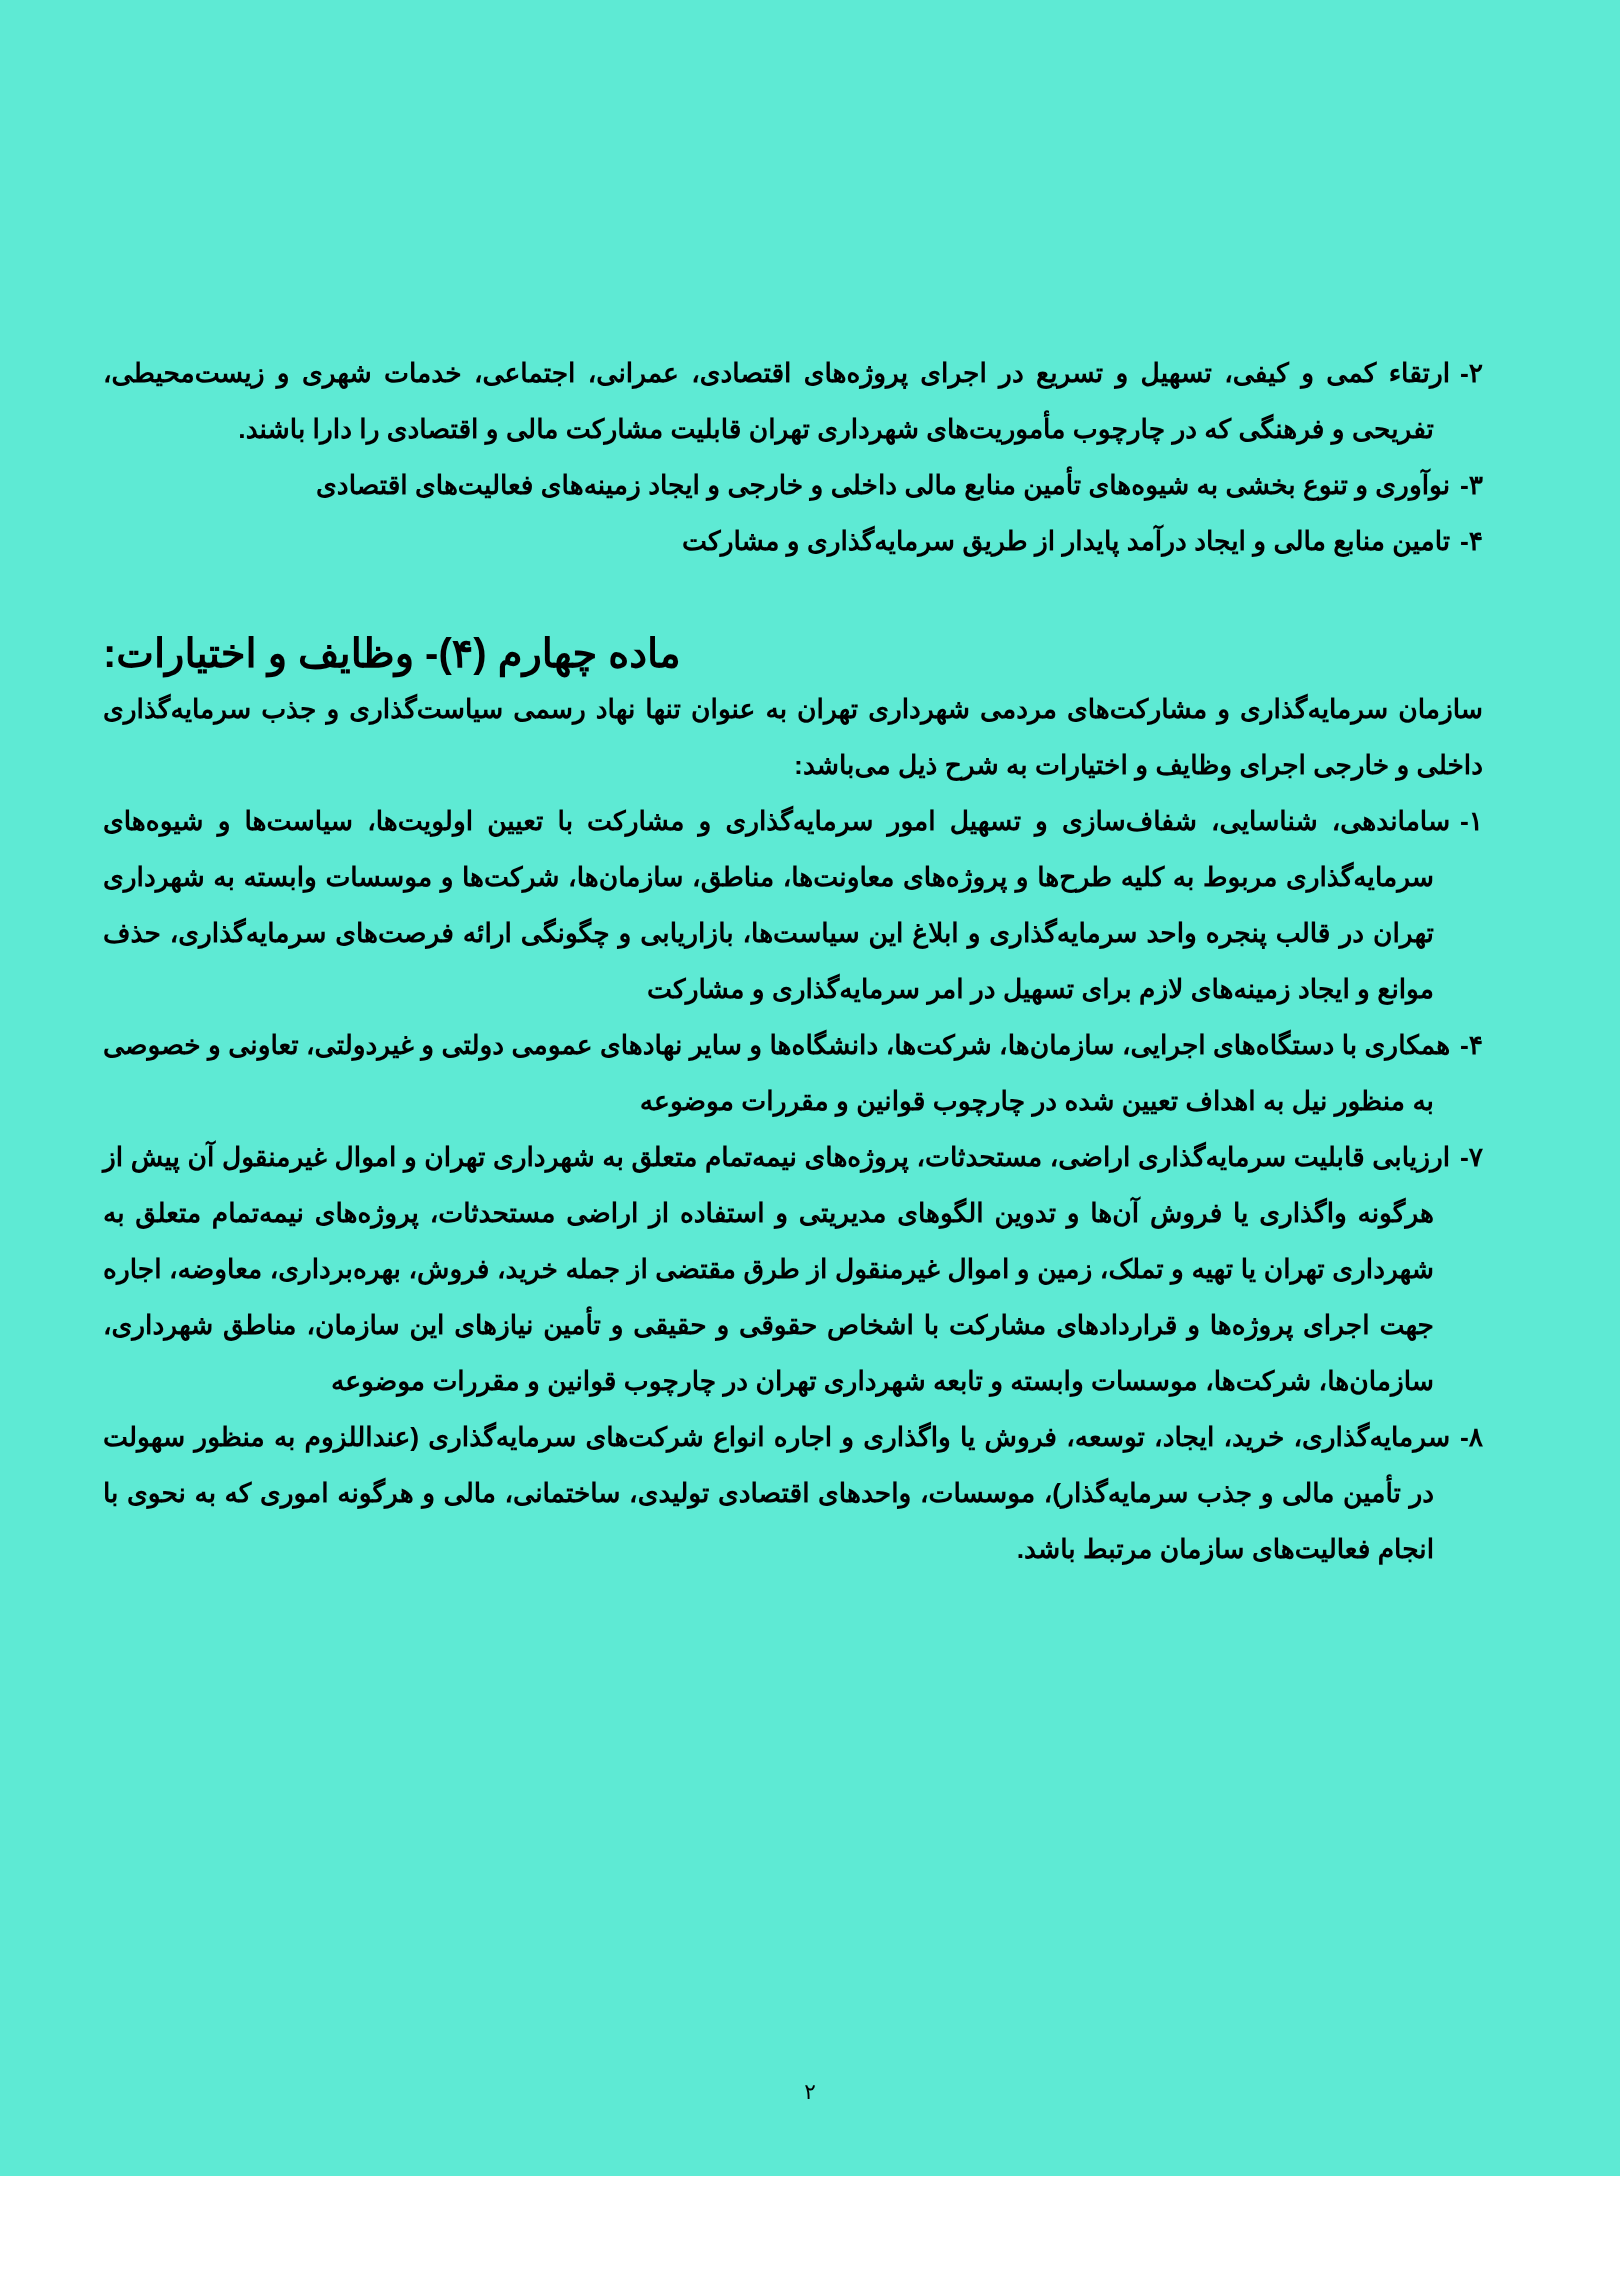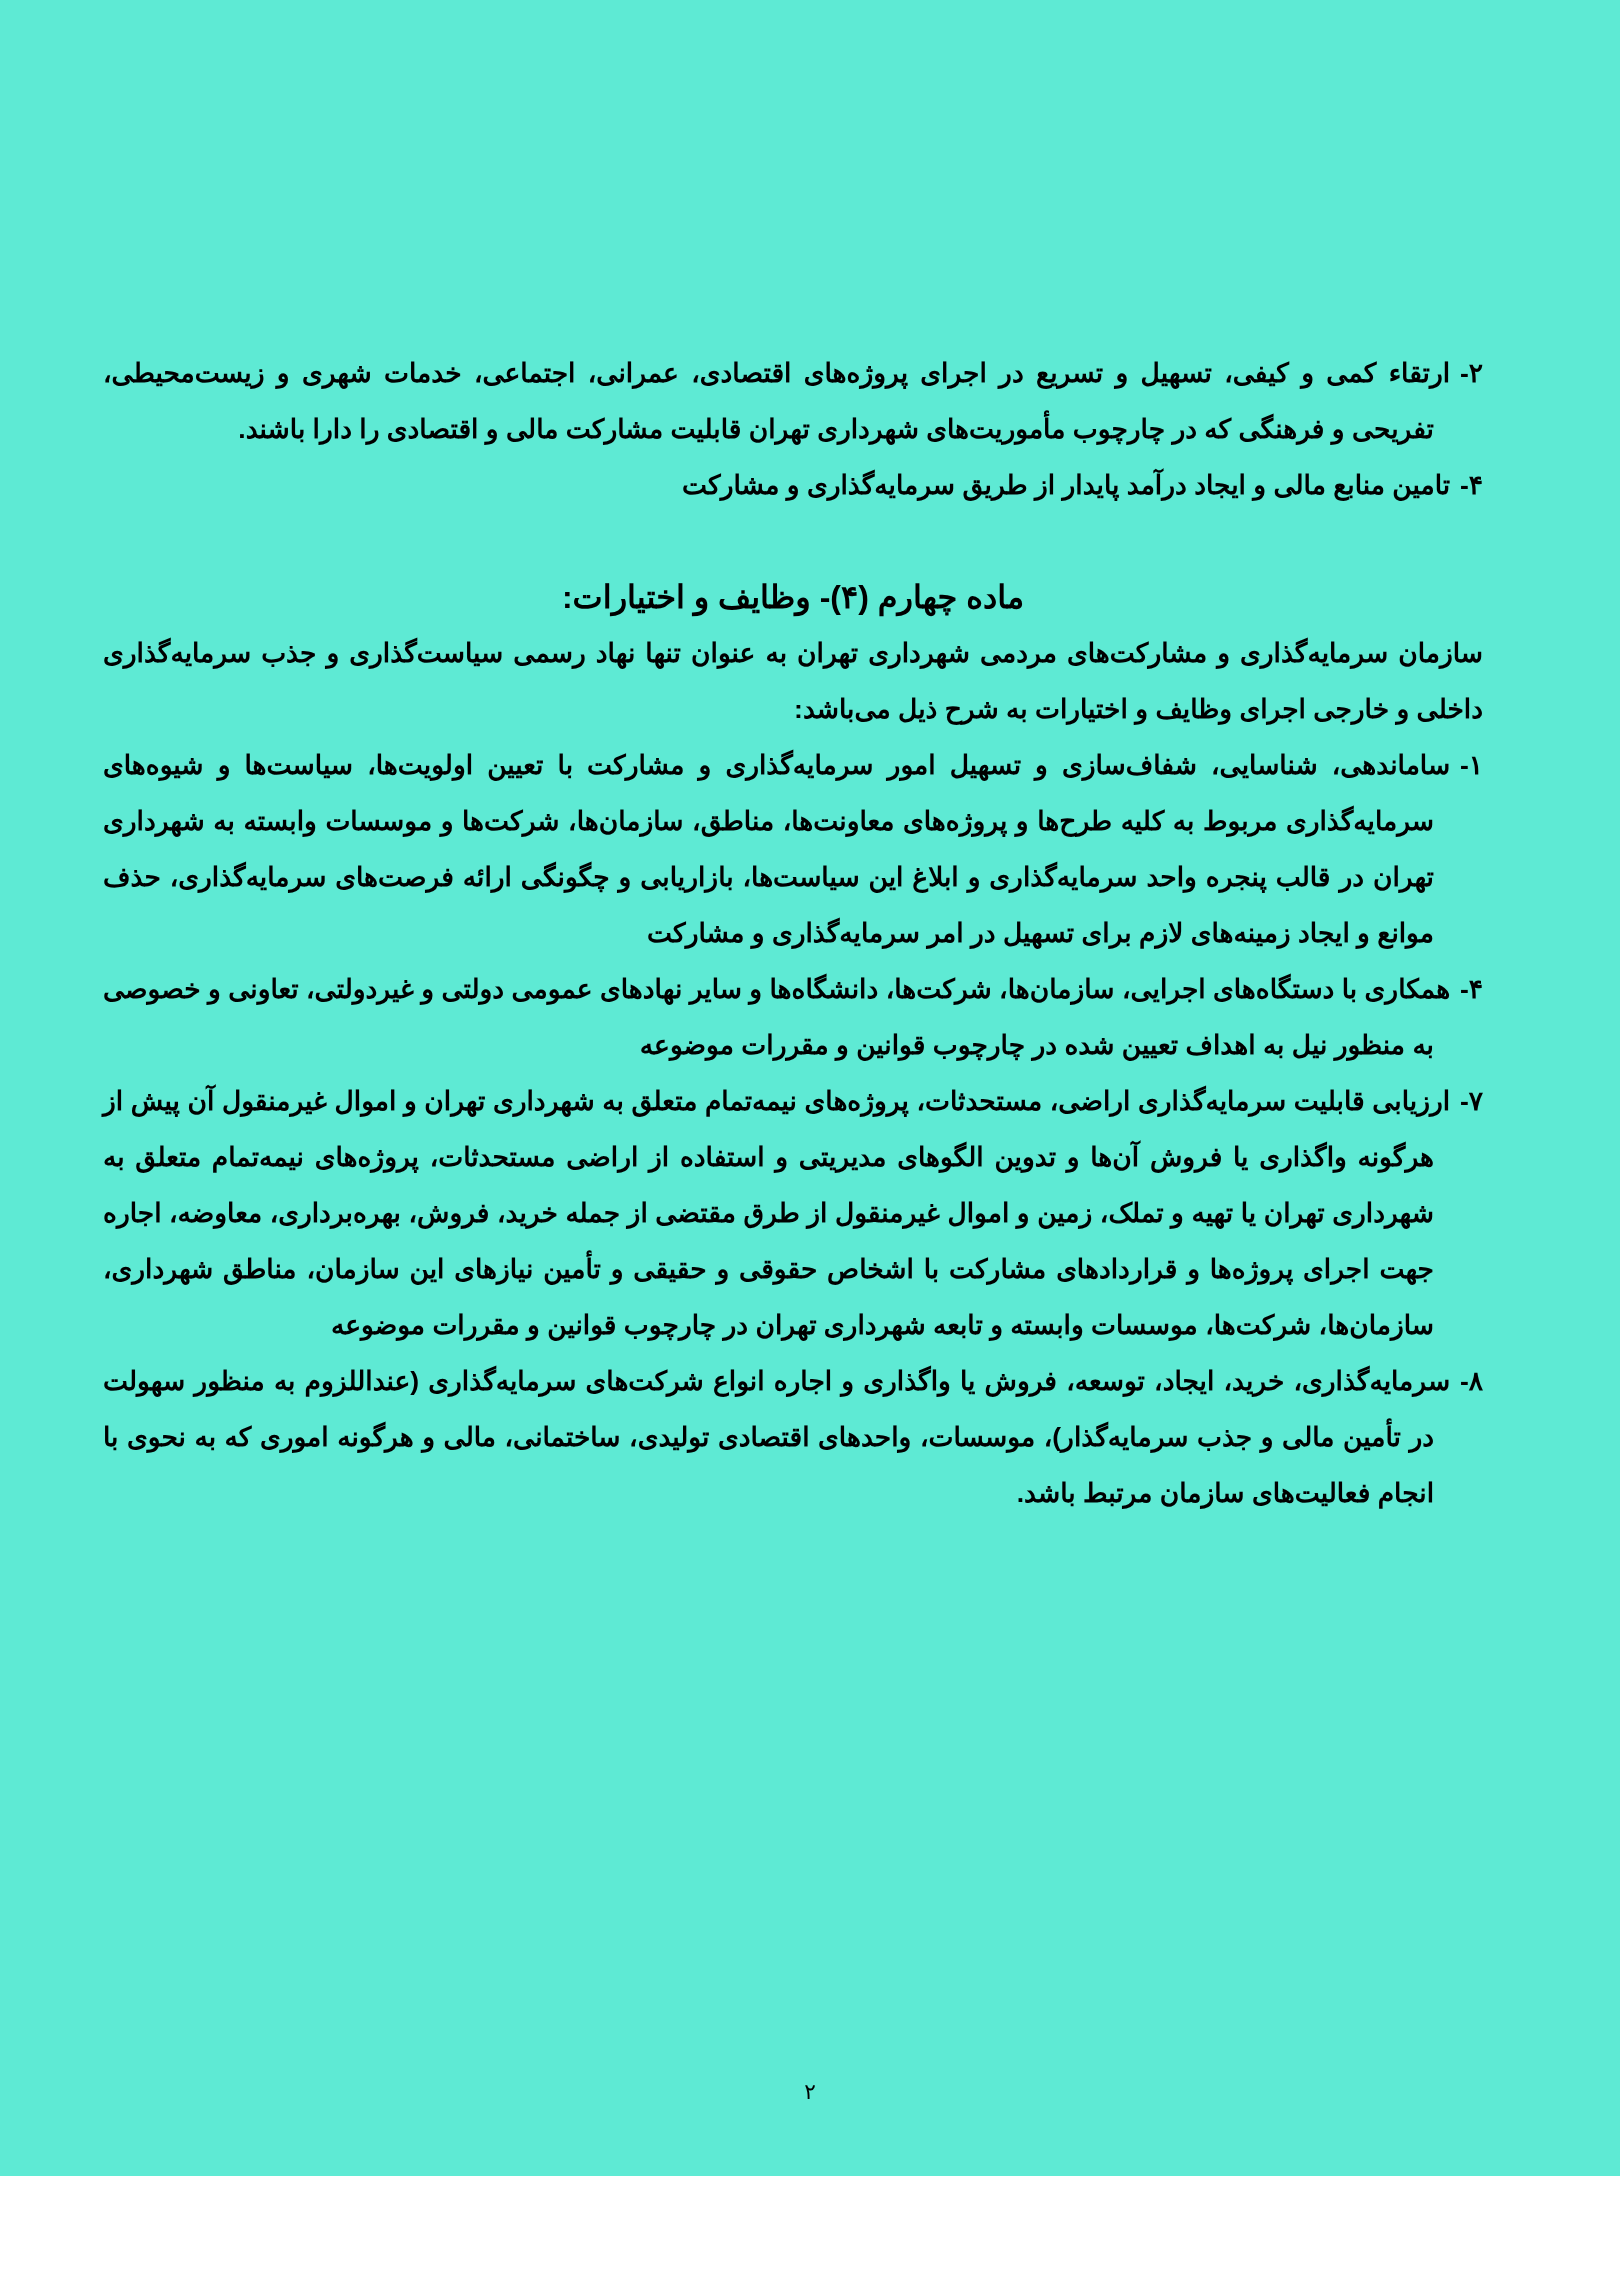--- a/index.html
+++ b/index.html
@@ -26,25 +26,25 @@
     font-weight: 700;
     line-height: 56px;
     text-align: justify;
   }
   .hang {
     padding-right: 49px;
     text-indent: -49px;
   }
   .marker { margin-left: 9.8px; }
   .heading {
-    font-size: 32px;
+    font-size: 40px;
     font-weight: 700;
     line-height: 56px;
     margin-top: 56px;
-    text-align: center;
+    text-align: left;
   }
   .intro {
     font-size: 26.5px;
     font-weight: 700;
     line-height: 56px;
     text-align: justify;
   }
   .page-number {
     position: absolute;
     bottom: 71px;
@@ -60,20 +60,23 @@
 </head>
 <body>
 
 <div class="page">
   <div class="content">
 
     <div class="body-text hang">
       <span class="marker">۲-</span><span>ارتقاء کمی و کیفی، تسهیل و تسریع در اجرای پروژه‌های اقتصادی، عمرانی، اجتماعی، خدمات شهری و زیست‌محیطی، تفریحی و فرهنگی که در چارچوب مأموریت‌های شهرداری تهران قابلیت مشارکت مالی و اقتصادی را دارا باشند.</span>
     </div>
     <div class="body-text hang">
+      <span class="marker">۳-</span><span>نوآوری و تنوع بخشی به شیوه‌های تأمین منابع مالی داخلی و خارجی و ایجاد زمینه‌های فعالیت‌های اقتصادی</span>
+    </div>
+    <div class="body-text hang">
       <span class="marker">۴-</span><span>تامین منابع مالی و ایجاد درآمد پایدار از طریق سرمایه‌گذاری و مشارکت</span>
     </div>
 
     <div class="heading">ماده چهارم (۴)- وظایف و اختیارات:</div>
 
     <p class="intro">سازمان سرمایه‌گذاری و مشارکت‌های مردمی شهرداری تهران به عنوان تنها نهاد رسمی سیاست‌گذاری و جذب سرمایه‌گذاری داخلی و خارجی اجرای وظایف و اختیارات به شرح ذیل می‌باشد:</p>
 
     <div class="body-text hang">
       <span class="marker">۱-</span><span>ساماندهی، شناسایی، شفاف‌سازی و تسهیل امور سرمایه‌گذاری و مشارکت با تعیین اولویت‌ها، سیاست‌ها و شیوه‌های سرمایه‌گذاری مربوط به کلیه طرح‌ها و پروژه‌های معاونت‌ها، مناطق، سازمان‌ها، شرکت‌ها و موسسات وابسته به شهرداری تهران در قالب پنجره واحد سرمایه‌گذاری و ابلاغ این سیاست‌ها، بازاریابی و چگونگی ارائه فرصت‌های سرمایه‌گذاری، حذف موانع و ایجاد زمینه‌های لازم برای تسهیل در امر سرمایه‌گذاری و مشارکت</span>
     </div>

